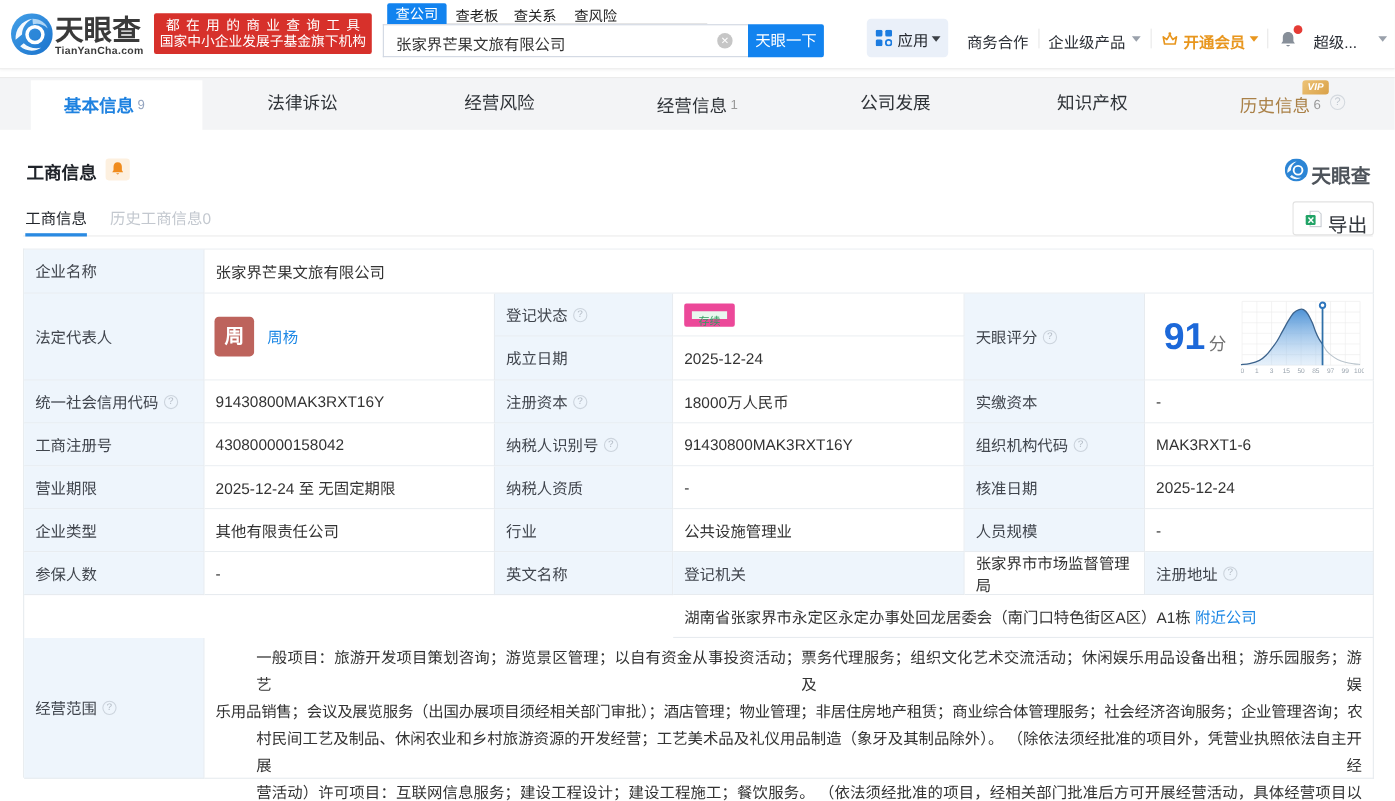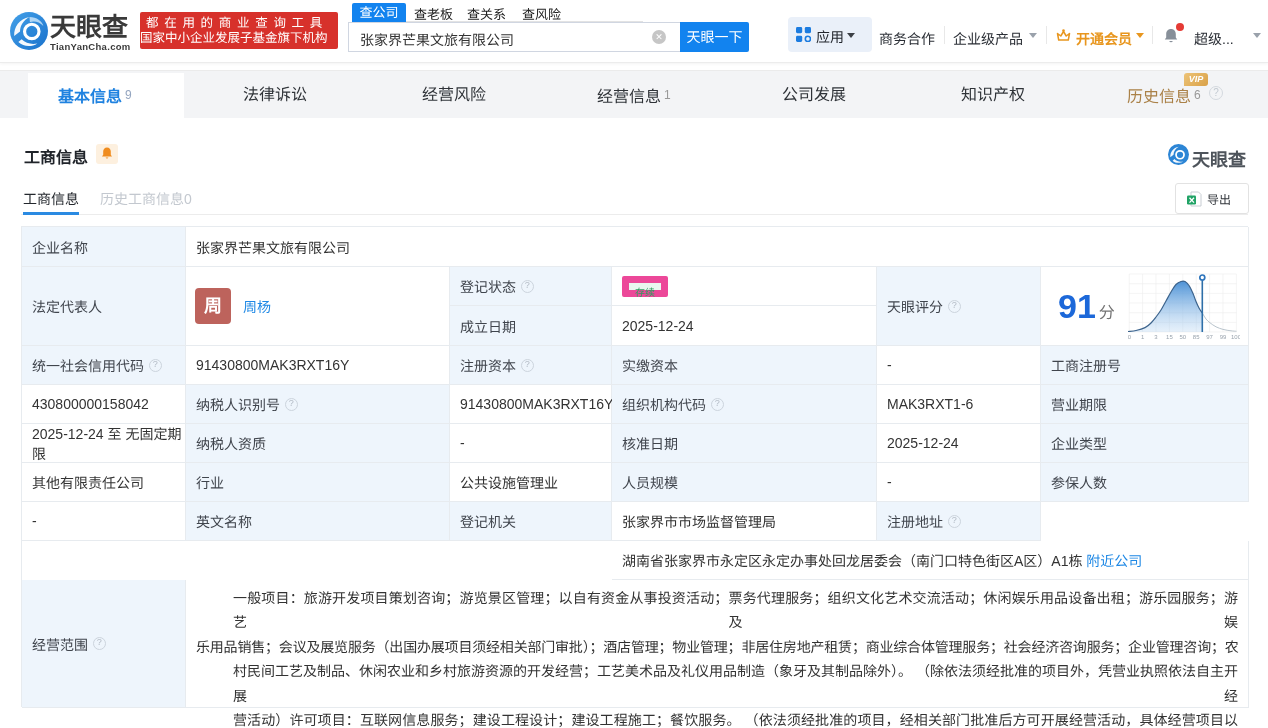--- a/index.html
+++ b/index.html
@@ -6,56 +6,56 @@
 html,body { width:1268px; height:728px; background:#fff; overflow:hidden;
   font-family:"Liberation Sans", sans-serif; -webkit-font-smoothing:antialiased; }
 #page { position:relative; width:1268px; height:728px; background:#fff; }
 .abs { position:absolute; }
 
 #hdr { position:absolute; left:0; top:0; width:1268px; height:63px; background:#fff;
   border-bottom:1px solid #ececec; box-shadow:0 1px 3px rgba(0,0,0,.05); }
 .logotxt { position:absolute; left:50px; top:13px; font-size:26px; font-weight:bold; color:#3a3a3a; letter-spacing:0; line-height:29px;}
 .logosub { position:absolute; left:50px; top:41px; font-size:9.5px; font-weight:bold; color:#3a3a3a; letter-spacing:.3px; }
 #redbox { position:absolute; left:140px; top:12px; width:198px; height:37px; background:#d7312b;
-  border-radius:2px; color:#fff; }
+  border-radius:2px; color:#fff; text-align:center; }
 #redbox .l1 { margin-top:3.5px; font-size:12.5px; letter-spacing:5.7px; padding-left:6px; line-height:15px; white-space:nowrap; }
 #redbox .l2 { font-size:12.5px; letter-spacing:0; line-height:15px; white-space:nowrap; }
 
 .stab { position:absolute; top:4px; font-size:13px; color:#222; }
 #stab-active { position:absolute; left:352px; top:3px; width:54px; height:19px; background:#1283ef;
   border-radius:2px 2px 0 0; color:#fff; font-size:13px; text-align:center; line-height:19px; }
 #sinput { position:absolute; left:348px; top:22px; width:332px; height:30px; background:#fff;
   border:1px solid #d0d6e1; border-right:none; }
 #sinput span { position:absolute; left:11px; top:6px; font-size:14px; color:#333; }
 #sclear { position:absolute; left:652px; top:30px; width:14px; height:14px; border-radius:50%;
   background:#c6c6c6; color:#fff; font-size:9px; line-height:14px; text-align:center; }
 #sbtn { position:absolute; left:680px; top:22px; width:69px; height:30px; background:#1283ef;
   color:#fff; font-size:14px; text-align:center; line-height:30px; border-radius:0 2px 2px 0; }
 
-#appbox { position:absolute; left:788px; top:17px; width:84px; height:35px; background:#eaf0f9; border-radius:4px;text-decoration:underline; }
+#appbox { position:absolute; left:788px; top:17px; width:74px; height:35px; background:#eaf0f9; border-radius:4px;text-decoration:underline; }
 #appbox .t { position:absolute; left:28px; top:9px; font-size:14px; color:#23272e; }
 .hmenu { position:absolute; top:28px; font-size:14px; color:#2a2e35; }
 .hdiv { position:absolute; top:26px; width:1px; height:18px; background:#e8e8e8; }
 .caret { position:absolute; width:0; height:0; border-left:4.5px solid transparent;
   border-right:4.5px solid transparent; border-top:5px solid #9aa1ab; }
 
 #nav { position:absolute; left:0; top:70px; width:1268px; height:48px; background:#f3f4f6; border-top:1px solid #ebebeb;}
 #nav .slot { position:absolute; top:0; height:48px; font-size:16px; color:#2f3338; line-height:48px; }
 #nav #active-bg { position:absolute; left:28px; top:2px; width:156px; height:46px; background:#fff; }
 
 #sect-title { position:absolute; left:24px; top:144px; font-size:16px; font-weight:bold; color:#20242a; }
 #bellbox { position:absolute; left:96px; top:144px; width:22px; height:20px; background:#fdf0df; border-radius:3px; }
 #subtab1 { position:absolute; left:23px; top:188px; font-size:14px; color:#23272d; }
 #subtab2 { position:absolute; left:100px; top:188px; font-size:14px; color:#c3c8cf; }
 #subline { position:absolute; left:23px; top:212px; width:56px; height:3px; background:#2a8ae2; }
 #tabline { position:absolute; left:21px; top:214px; width:1227px; height:1px; background:#ececec; }
 #wmark-txt { position:absolute; left:1192px; top:145px; font-size:18px; font-weight:bold; color:#4e545b; }
 #export { position:absolute; left:1175px; top:183px; width:74px; height:31px; border:1px solid #e2e2e2;
   border-radius:3px; background:#fff; }
-#export .t { position:absolute; left:31px; top:6px; font-size:12px; color:#33373d; }
+#export .t { position:absolute; left:31px; top:6px; font-size:18px; color:#33373d; }
 
 #tbl { position:absolute; left:21px; top:226px; width:1227px; height:481px;
   border-top:1px solid #e7ebef; border-left:1px solid #e7ebef;
   display:grid;
   grid-template-columns:164px 264px 162px 265px 164px 208px;
   grid-template-rows:40px 39px 40px 39px 39px 39px 39px 39px 39px 128px;
   font-size:14px; color:#333; }
 #tbl > div { border-right:1px solid #e7ebef; border-bottom:1px solid #e7ebef;
   padding-left:10px; display:flex; align-items:center; background:#fff; position:relative;}
 #tbl > div.lb { background:#eef5fc; color:#40454d;font-family:Liberation Mono, monospace; }
@@ -218,20 +218,21 @@
           <text x="81.6" y="68">97</text>
             <text x="95" y="68">99</text>
             <text x="108" y="68">100</text>
         </g>
       </svg>
     </div>
 
     <div class="lb">统一社会信用代码<span class="qm">?</span></div>
     <div>91430800MAK3RXT16Y</div>
     <div class="lb">注册资本<span class="qm">?</span></div>
+    <div>18000万人民币</div>
     <div class="lb">实缴资本</div>
     <div>-</div>
 
     <div class="lb">工商注册号</div>
     <div>430800000158042</div>
     <div class="lb">纳税人识别号<span class="qm">?</span></div>
     <div>91430800MAK3RXT16Y</div>
     <div class="lb">组织机构代码<span class="qm">?</span></div>
     <div>MAK3RXT1-6</div>
 

